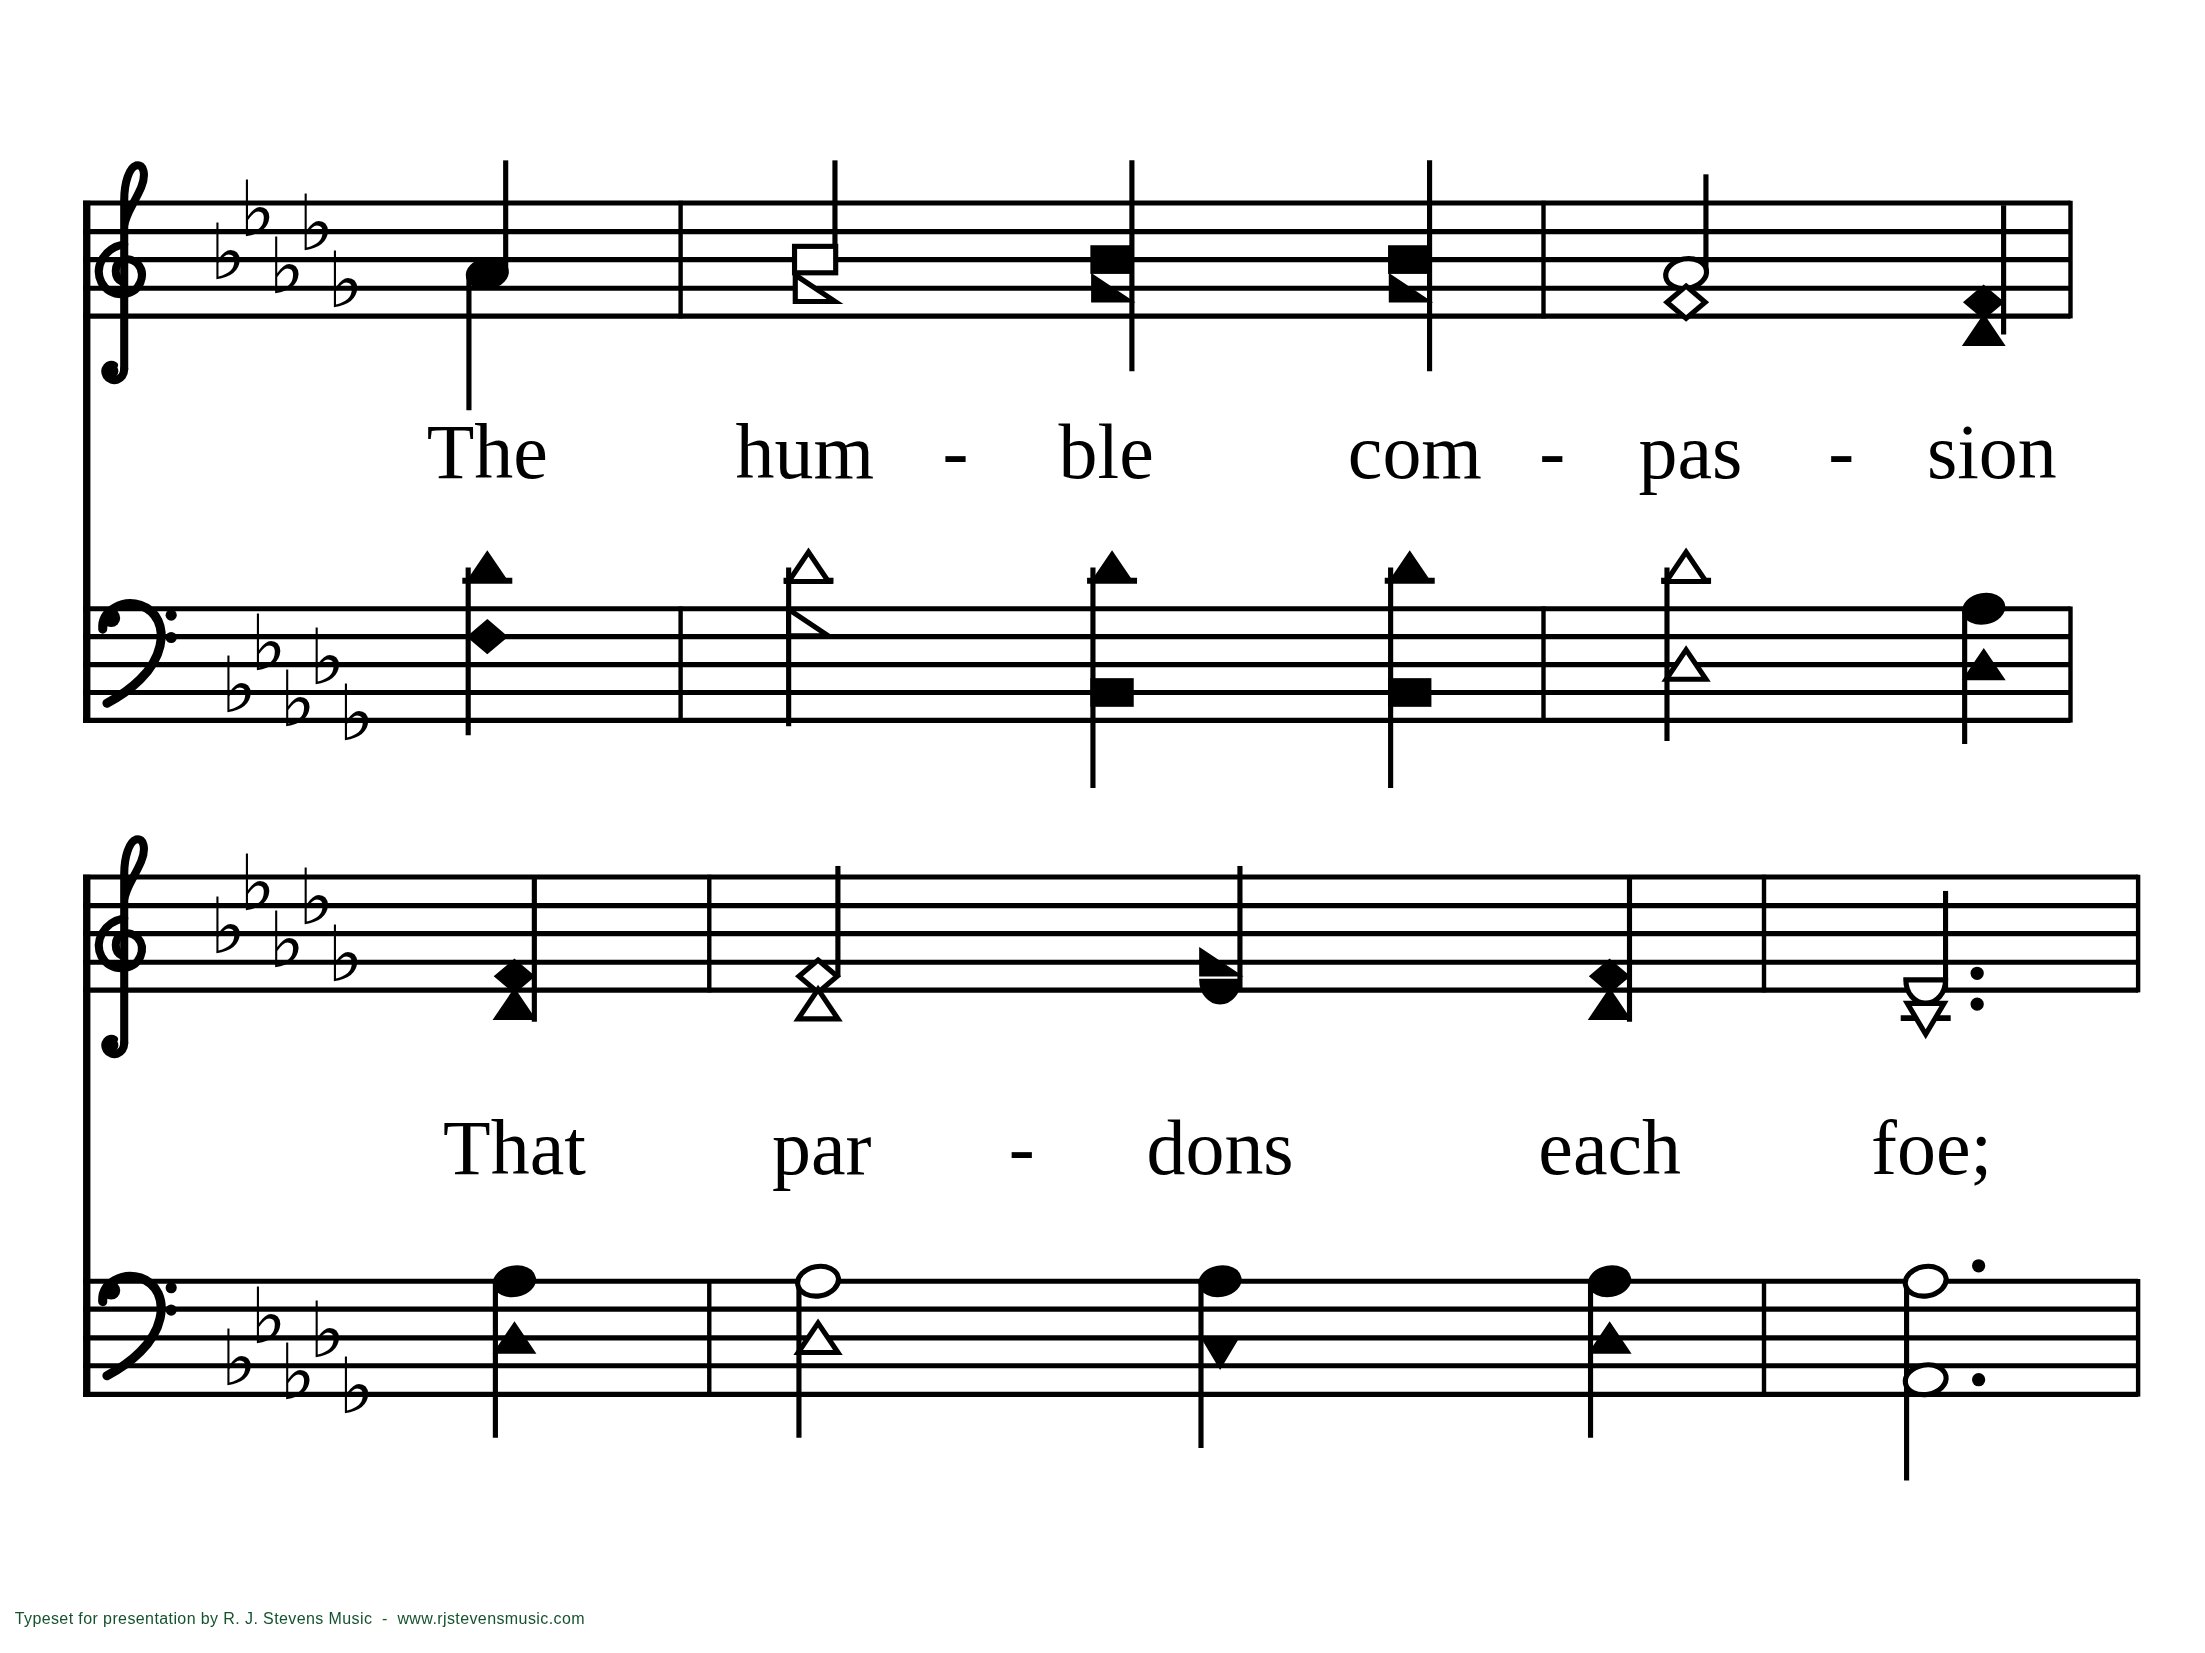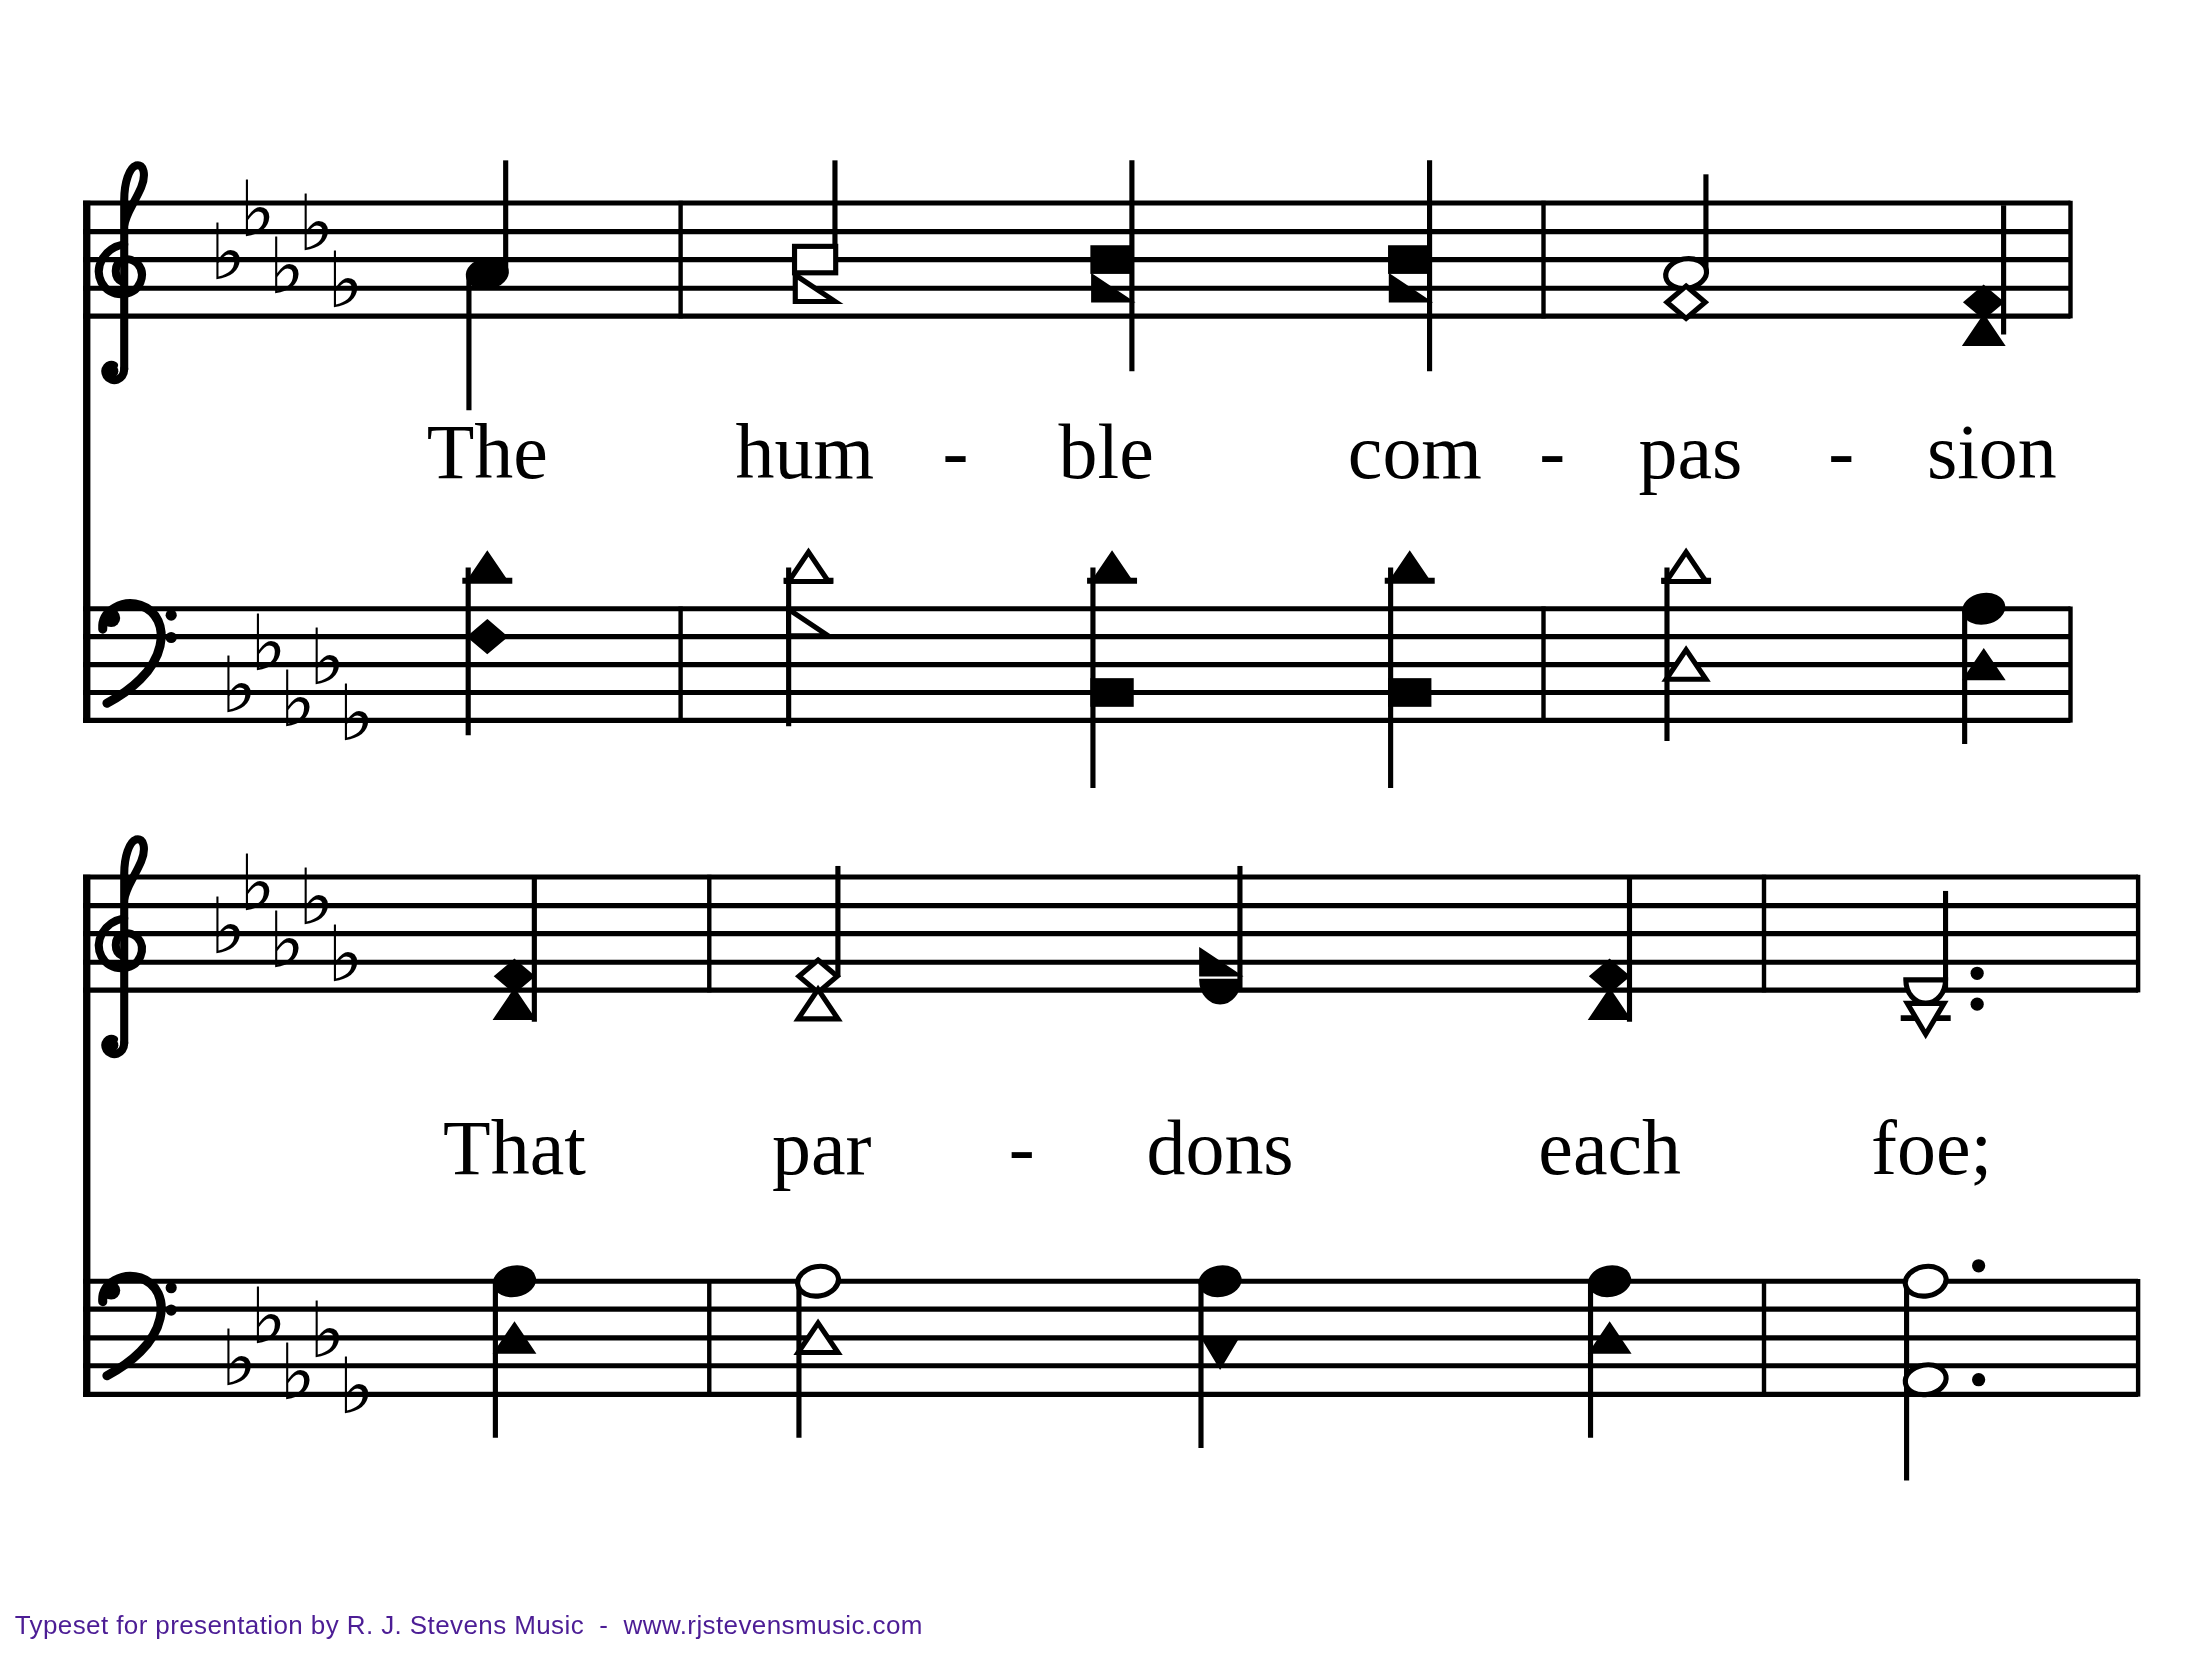--- a/index.html
+++ b/index.html
@@ -1,20 +1,20 @@
 <!DOCTYPE html>
 <html style="font-size:11.8px"><head>
 <meta charset="utf-8">
 <style>
   html,body{margin:0;padding:0;background:#fff;}
   .page{position:relative;width:2205px;height:1654px;background:#fff;overflow:hidden;
         font-family:"Liberation Serif",serif;}
   #score-svg{position:absolute;left:0;top:0;width:2205px;height:1654px;}
   .footer{position:absolute;left:14.7px;top:1610px;font-family:"Liberation Sans",sans-serif;
-          font-size:26px;color:#4c1d95;letter-spacing:0.4px;white-space:pre;}
+          font-size:16px;color:#14532d;letter-spacing:0.4px;white-space:pre;}
 </style>
 </head>
 <body>
 
 <div class="page">
   <svg id="score-svg" viewBox="0 0 3000 2250">
       <g>
         <line x1="118" y1="273" x2="118" y2="983" stroke="#000000" stroke-width="10"></line>
         <g>
           <line x1="113" y1="276" x2="2817" y2="276" stroke="#000000" stroke-width="7"></line>

